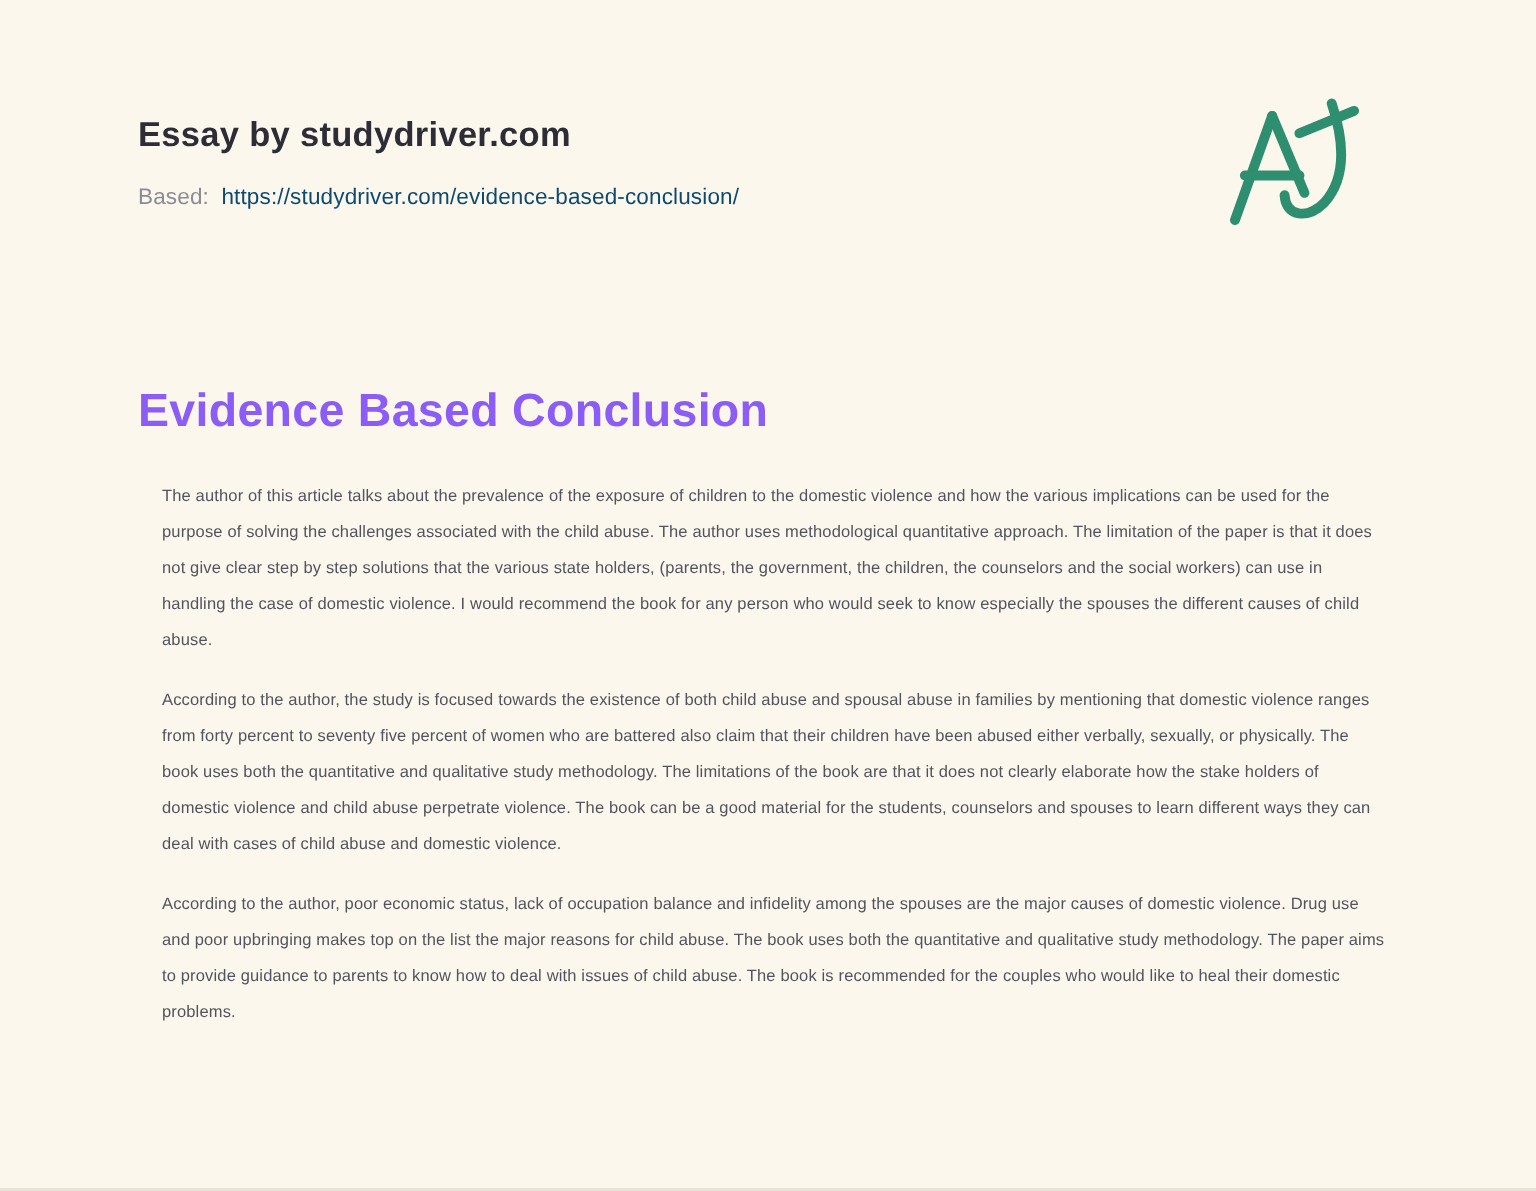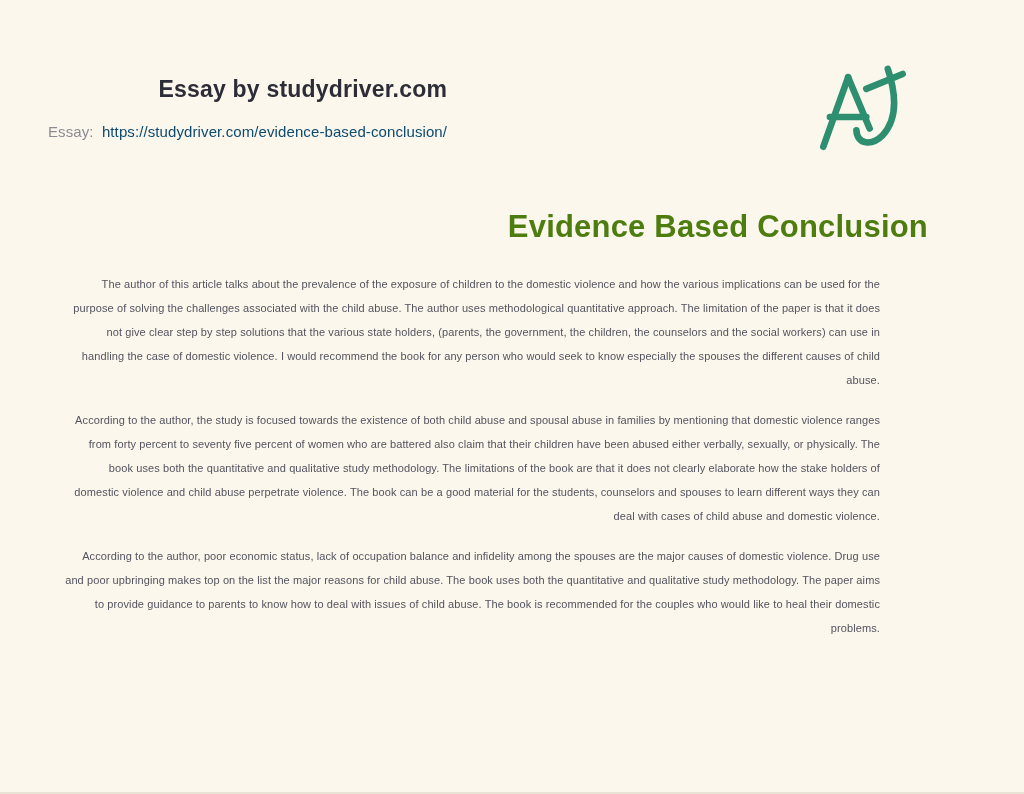--- a/index.html
+++ b/index.html
@@ -8,22 +8,21 @@
     background: #fcf7ed;
     font-family: "Liberation Sans", "DejaVu Sans", sans-serif;
   }
   .page {
     position: relative;
     width: 1024px;
     height: 794px;
     background: #fcf7ed;
     overflow: hidden;
     box-sizing: border-box;
-    padding: 64px 96px 0 48px;
-    text-align: right;
+    padding: 64px 96px 0 92px;
   }
   .header-row {
     display: flex;
     justify-content: space-between;
     align-items: flex-start;
   }
   .header-left { padding-top: 12px; }
   .essay-title {
     font-size: 23px;
     font-weight: 600;
@@ -42,24 +41,24 @@
     margin-left: 4px;
     cursor: pointer;
   }
   .logo-wrap {
     width: 86px;
     height: 96px;
     margin-right: 22px;
     flex: 0 0 auto;
   }
   h1.article-title {
-    margin: 49px 0 0 0;
+    margin: 96px 0 0 0;
     font-size: 31px;
     font-weight: 700;
-    color: #4d7c0f;
+    color: #8b5cf6;
     letter-spacing: 0.2px;
   }
   .article-body {
     margin-top: 27px;
     width: 832px;
   }
   .article-body p {
     margin: 0 0 16px 16px;
     font-size: 11px;
     line-height: 24px;
@@ -77,21 +76,21 @@
 </style>
 </head>
 <body>
 
 <div class="page">
 
   <div class="header-row">
     <div class="header-left">
       <div class="essay-title">Essay by studydriver.com</div>
       <div class="source-line">
-        <span>Essay:</span>
+        <span>Based:</span>
         <a>https://studydriver.com/evidence-based-conclusion/</a>
       </div>
     </div>
 
     <div class="logo-wrap">
       <svg width="86" height="96" viewBox="0 0 104 112" fill="none" xmlns="http://www.w3.org/2000/svg">
         <g stroke="#2e8f70" stroke-width="8" stroke-linecap="round" stroke-linejoin="round" fill="none">
           <path d="M4 98 L34 14"></path>
           <path d="M34 14 L60 76"></path>
           <path d="M12 62 L56 62"></path>

